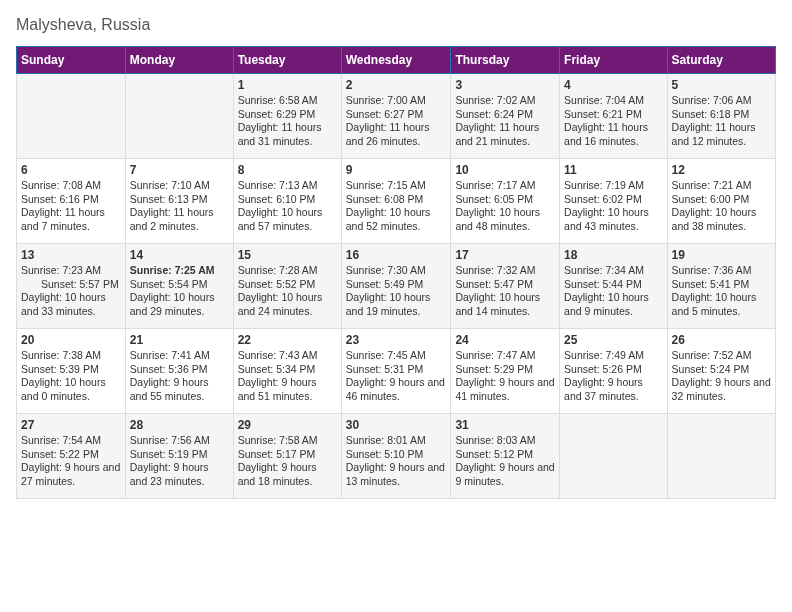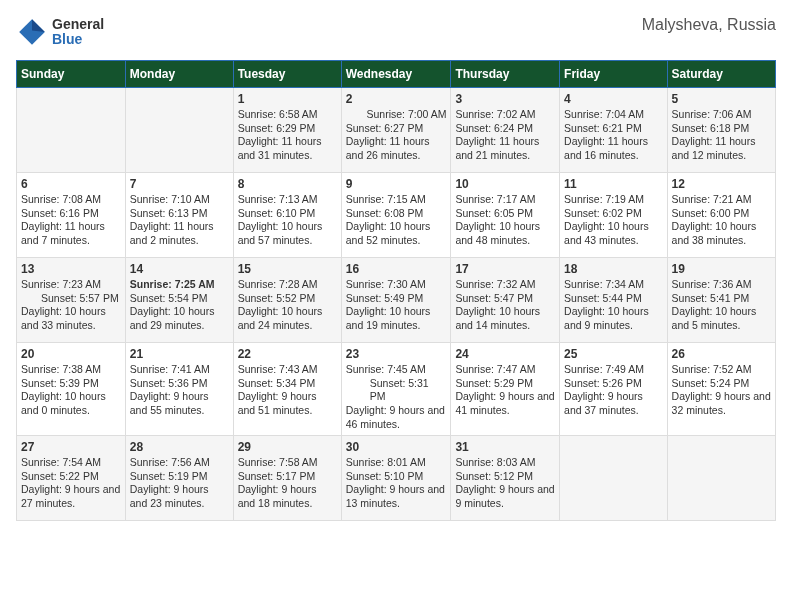--- a/index.html
+++ b/index.html
@@ -51,21 +51,21 @@
     .location {
       font-size: 16px;
       color: #555;
     }
     table {
       width: 100%;
       border-collapse: collapse;
       font-size: 11px;
     }
     thead tr {
-      background-color: #14532d;
+      background-color: #701a75;
       color: #fff;
     }
     thead th {
       padding: 6px 4px;
       text-align: left;
       font-size: 12px;
       font-weight: bold;
       border: 1px solid #2a6db5;
     }
     tbody tr {
@@ -93,30 +93,20 @@
       background: #fff;
     }
     tbody tr:nth-child(odd) .empty-cell {
       background: #f5f5f5;
     }
   </style>
 </head>
 <body>
 
 <div class="header">
-  <div class="logo">
-    <svg class="logo-icon" viewBox="0 0 40 40">
-      <polygon points="20,4 36,20 20,36 4,20" fill="#2a6db5"></polygon>
-      <polygon points="20,4 36,20 20,18" fill="#1a4a8a"></polygon>
-    </svg>
-    <div class="logo-text">
-      <span class="logo-general">General</span>
-      <span class="logo-blue">Blue</span>
-    </div>
-  </div>
   <div class="title-area">
     <div class="location">Malysheva, Russia</div>
   </div>
 </div>
 
 <table>
   <thead>
     <tr>
     <th>Sunday</th>
         <th>Monday</th>
@@ -132,21 +122,21 @@
         <td class="empty-cell"></td>
         <td class="empty-cell"></td>
         <td>
           <span class="day-num">1</span>
           <span style="display: block; line-height: 1.3;">Sunrise: 6:58 AM</span>
           <span style="display: block; line-height: 1.3;">Sunset: 6:29 PM</span>
           <span style="display: block; line-height: 1.3;">Daylight: 11 hours and 31 minutes.</span>
         </td>
         <td>
           <span class="day-num">2</span>
-          <span style="display: block; line-height: 1.3; text-align: right;">Sunrise: 7:00 AM</span>
+          <span style="display: block; line-height: 1.3;">Sunrise: 7:00 AM</span>
           <span style="display: block; line-height: 1.3;">Sunset: 6:27 PM</span>
           <span style="display: block; line-height: 1.3;">Daylight: 11 hours and 26 minutes.</span>
         </td>
         <td>
           <span class="day-num">3</span>
           <span style="display: block; line-height: 1.3;">Sunrise: 7:02 AM</span>
           <span style="display: block; line-height: 1.3;">Sunset: 6:24 PM</span>
           <span style="display: block; line-height: 1.3;">Daylight: 11 hours and 21 minutes.</span>
         </td>
         <td>
@@ -265,21 +255,21 @@
         </td>
         <td>
           <span class="day-num">22</span>
           <span style="display: block; line-height: 1.3;">Sunrise: 7:43 AM</span>
           <span style="display: block; line-height: 1.3;">Sunset: 5:34 PM</span>
           <span style="display: block; line-height: 1.3;">Daylight: 9 hours and 51 minutes.</span>
         </td>
         <td>
           <span class="day-num">23</span>
           <span style="display: block; line-height: 1.3;">Sunrise: 7:45 AM</span>
-          <span style="display: block; line-height: 1.3; margin-left: 24px;">Sunset: 5:31 PM</span>
+          <span style="display: block; line-height: 1.3;">Sunset: 5:31 PM</span>
           <span style="display: block; line-height: 1.3;">Daylight: 9 hours and 46 minutes.</span>
         </td>
         <td>
           <span class="day-num">24</span>
           <span style="display: block; line-height: 1.3;">Sunrise: 7:47 AM</span>
           <span style="display: block; line-height: 1.3;">Sunset: 5:29 PM</span>
           <span style="display: block; line-height: 1.3;">Daylight: 9 hours and 41 minutes.</span>
         </td>
         <td>
           <span class="day-num">25</span>

